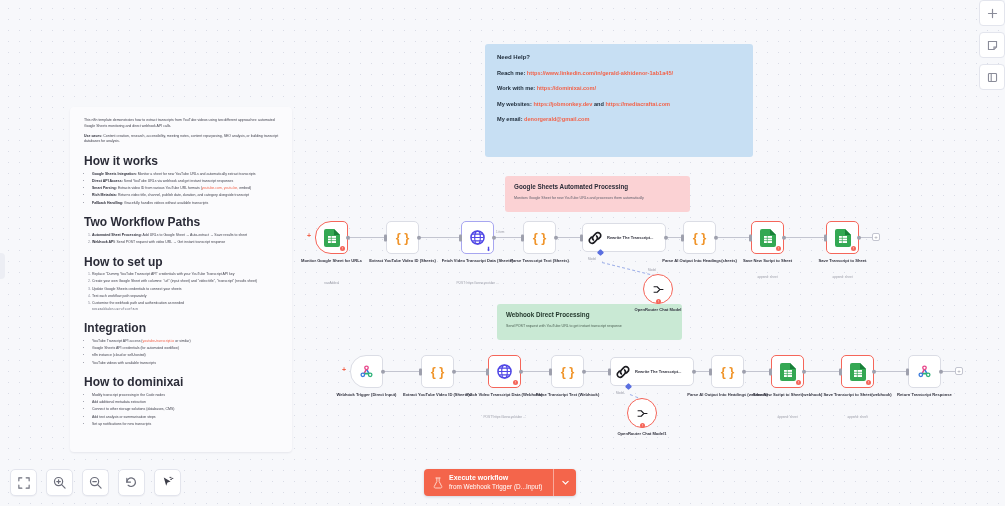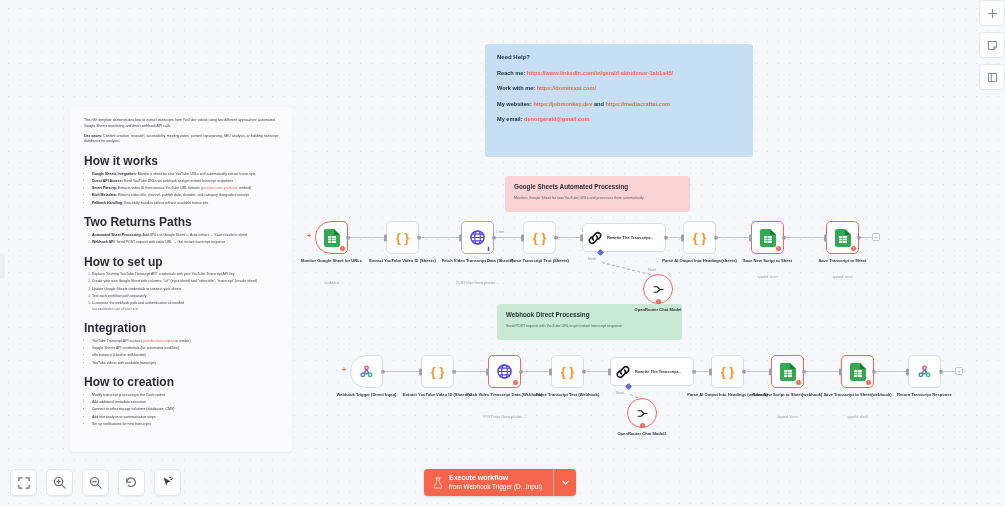--- a/index.html
+++ b/index.html
@@ -132,21 +132,21 @@
 
     <h2>How it works</h2>
     <ul>
       <li><b>Google Sheets Integration:</b><span> Monitor a sheet for new YouTube URLs and automatically extract transcripts</span></li>
       <li><b>Direct API Access:</b><span> Send YouTube URLs via webhook and get instant transcript responses</span></li>
       <li><b>Smart Parsing:</b><span> Extracts video ID from various YouTube URL formats (</span><span class="lnk">youtube.com, youtu.be,</span><span> embed)</span></li>
       <li><b>Rich Metadata:</b><span> Returns video title, channel, publish date, duration, and category alongside transcript</span></li>
       <li><b>Fallback Handling:</b><span> Gracefully handles videos without available transcripts</span></li>
     </ul>
 
-    <h2>Two Returns Paths</h2>
+    <h2>Two Workflow Paths</h2>
     <ol>
       <li><b>Automated Sheet Processing:</b><span> Add URLs to Google Sheet → Auto-extract → Save results to sheet</span></li>
       <li><b>Webhook API:</b><span> Send POST request with video URL → Get instant transcript response</span></li>
     </ol>
 
     <h2>How to set up</h2>
     <ol>
       <li>Replace "Dummy YouTube Transcript API" credentials with your YouTube Transcript API key</li>
       <li>Create your own Google Sheet with columns: "url" (input sheet) and "video title", "transcript" (results sheet)</li>
       <li>Update Google Sheets credentials to connect your sheets</li>
@@ -155,21 +155,21 @@
     </ol>
 
     <h2>Integration</h2>
     <ul>
       <li><span>YouTube Transcript API access (</span><span class="lnk">youtube-transcript.io</span><span> or similar)</span></li>
       <li>Google Sheets API credentials (for automated workflow)</li>
       <li>n8n instance (cloud or self-hosted)</li>
       <li>YouTube videos with available transcripts</li>
     </ul>
 
-    <h2>How to creation</h2>
+    <h2>How to dominixai</h2>
     <ul>
       <li>Modify transcript processing in the Code nodes</li>
       <li>Add additional metadata extraction</li>
       <li>Connect to other storage solutions (databases, CMS)</li>
       <li>Add text analysis or summarisation steps</li>
       <li>Set up notifications for new transcripts</li>
     </ul>
   </div>
 
   <div id="help-note">

